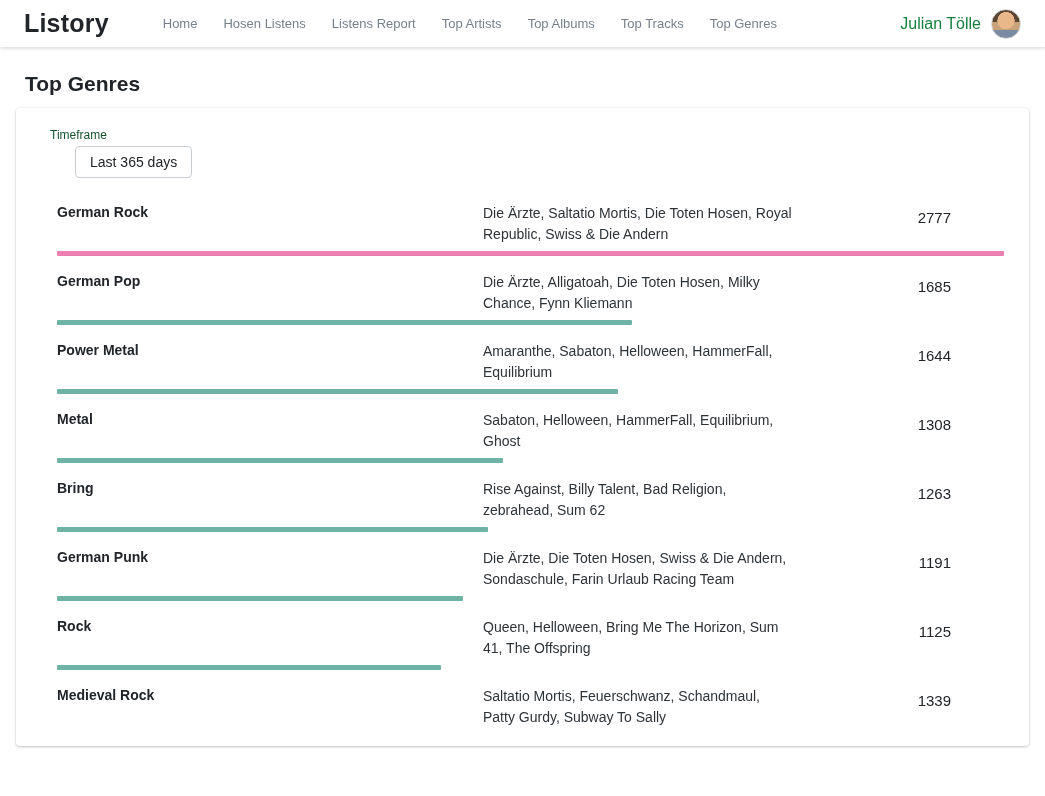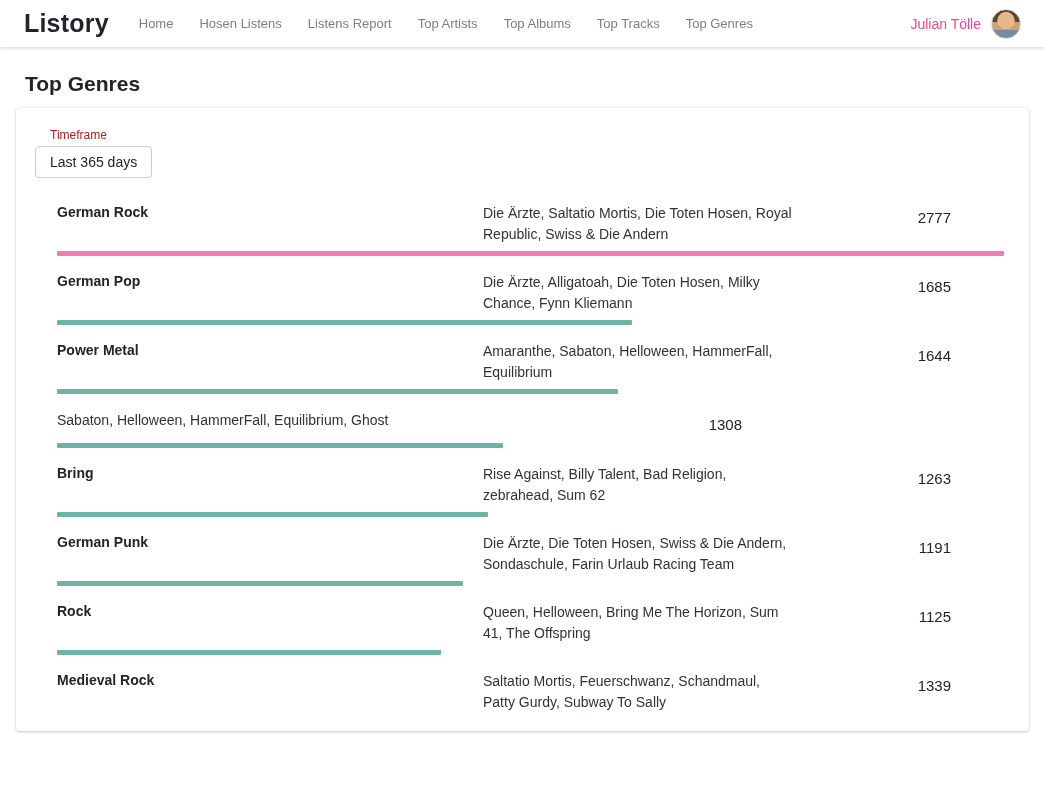--- a/index.html
+++ b/index.html
@@ -15,26 +15,26 @@
     display:flex; align-items:center;
     height:47px; padding:0 24px;
     background:#fff;
     box-shadow:0 1px 4px rgba(0,0,0,.18);
     position:relative; z-index:5;
   }
   .brand {
     font-size:25px; font-weight:700; color:#212529;
     margin-right:30px; cursor:pointer; letter-spacing:.2px;
   }
-  .nav-links { display:flex; align-items:center; gap:26px; }
+  .nav-links { display:flex; align-items:center; gap:26px;margin-left:24px; }
   .nav-link {
     font-size:13px; color:#77808a; cursor:pointer; white-space:nowrap;
   }
   .user-area { margin-left:auto; display:flex; align-items:center; gap:10px; }
-  .user-name { font-size:14px; color:#ec4899; cursor:pointer; }
+  .user-name { font-size:16px; color:#15803d; cursor:pointer; }
   .avatar {
     width:30px; height:30px; border-radius:50%;
     background:
       radial-gradient(circle at 50% 38%, #e8b88a 0 38%, transparent 39%),
       linear-gradient(180deg, #5a4632 0 42%, #c7a27a 42% 70%, #7a8aa0 70%);
     border:1px solid #d8d8d8; cursor:pointer;
   }
 
   
   .page-title {
@@ -43,27 +43,27 @@
   }
   .card {
     margin:0 16px; background:#fff; border-radius:4px;
     box-shadow:0 1px 3px rgba(0,0,0,.22), 0 0 2px rgba(0,0,0,.08);
     padding:14px 0 0 0;
   }
 
   
   .filter { padding:6px 0 14px 19px; }
   .filter-label {
-    display:block; font-size:12px; color:#b91c1c; margin:0 0 4px 15px;
+    display:block; font-size:12px; color:#14532d; margin:0 0 4px 15px;
   }
   .timeframe-btn {
     display:inline-block; background:#fff;
     border:1px solid #c8cdd2; border-radius:4px;
     padding:7px 14px; font-size:14px; color:#212529;
-    font-family:inherit; cursor:pointer;
+    font-family:inherit; cursor:pointer;margin-left:40px;
   }
 
   
   .genre-table { padding-bottom:2px; }
   .genre-row {
     position:relative;
     display:grid;
     grid-template-columns:426px 312px 1fr;
     align-items:start;
     padding:11px 25px 16px 41px;
@@ -126,20 +126,21 @@
   </div>
 
   <div class="genre-row">
     <div class="genre-name">Power Metal</div>
     <div class="genre-artists">Amaranthe, Sabaton, Helloween, HammerFall, Equilibrium</div>
     <div class="genre-count">1644</div>
     <div class="genre-bar" style="width: calc(59.2006% - 39.0724px); background: rgb(111, 179, 166);"></div>
   </div>
 
   <div class="genre-row">
+    <div class="genre-name">Metal</div>
     <div class="genre-artists">Sabaton, Helloween, HammerFall, Equilibrium, Ghost</div>
     <div class="genre-count">1308</div>
     <div class="genre-bar" style="width: calc(47.1012% - 31.0868px); background: rgb(111, 179, 166);"></div>
   </div>
 
   <div class="genre-row">
     <div class="genre-name">Bring</div>
     <div class="genre-artists">Rise Against, Billy Talent, Bad Religion, zebrahead, Sum 62</div>
     <div class="genre-count">1263</div>
     <div class="genre-bar" style="width: calc(45.4807% - 30.0173px); background: rgb(111, 179, 166);"></div>

